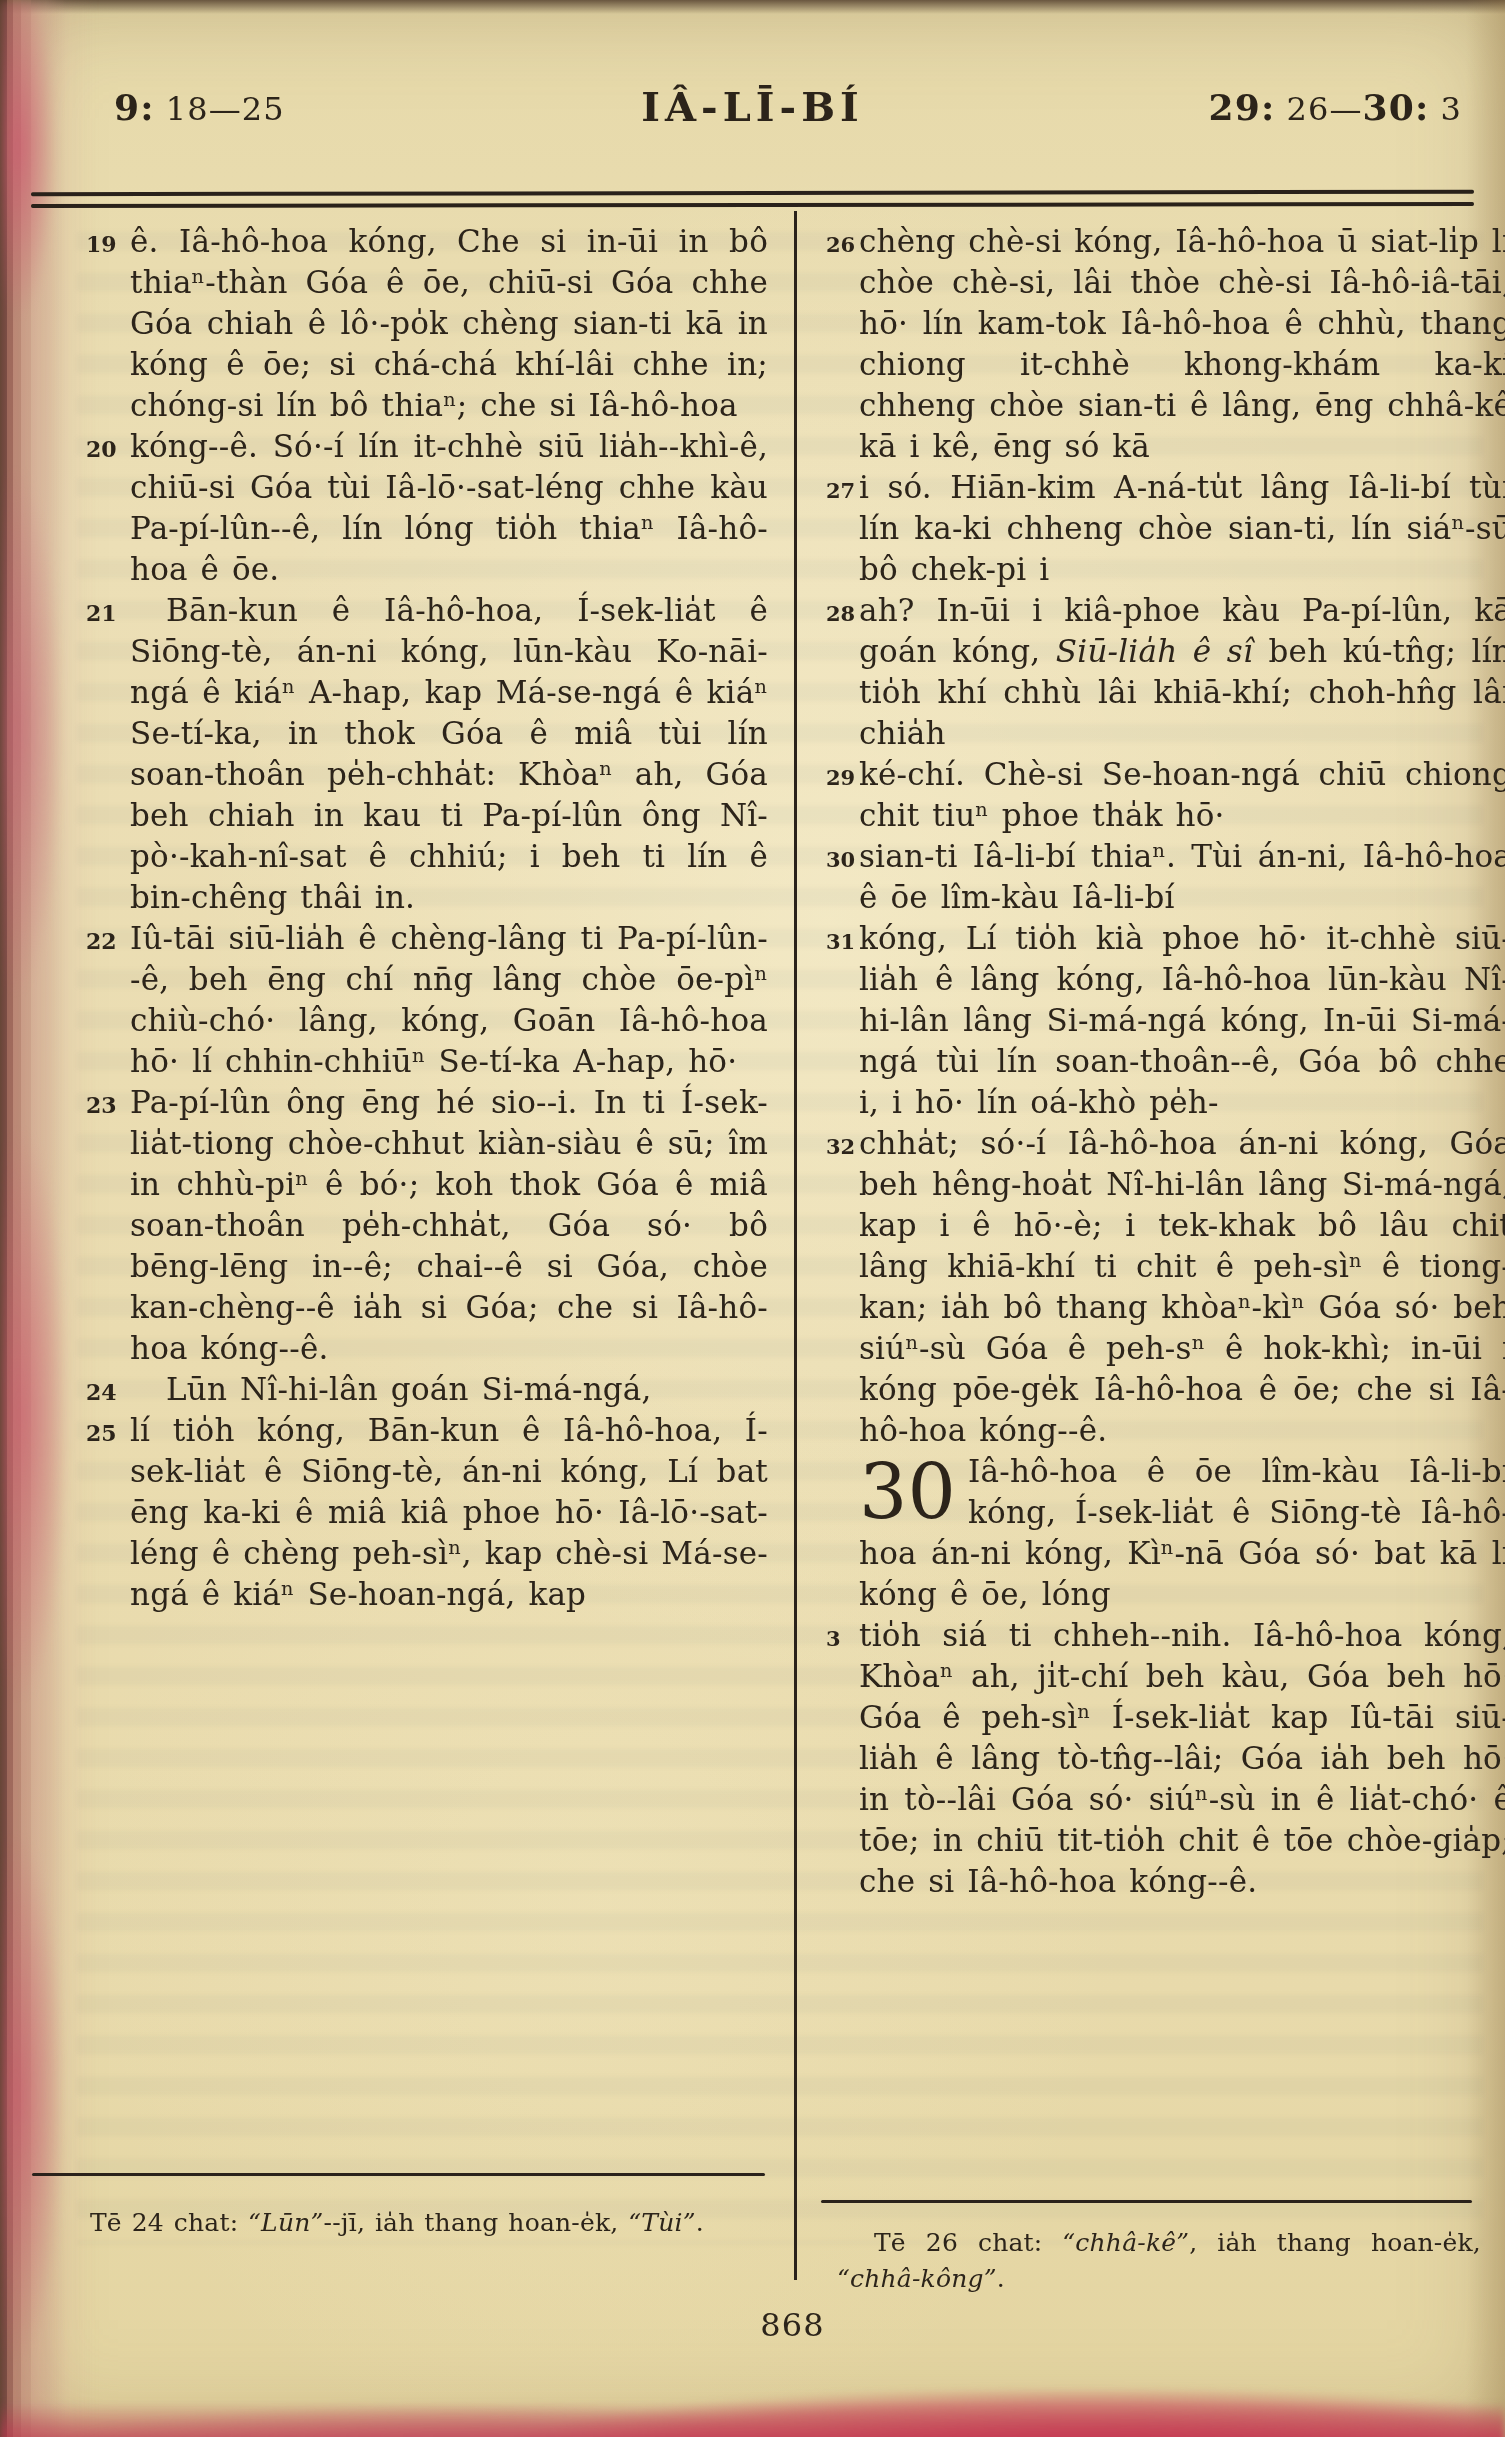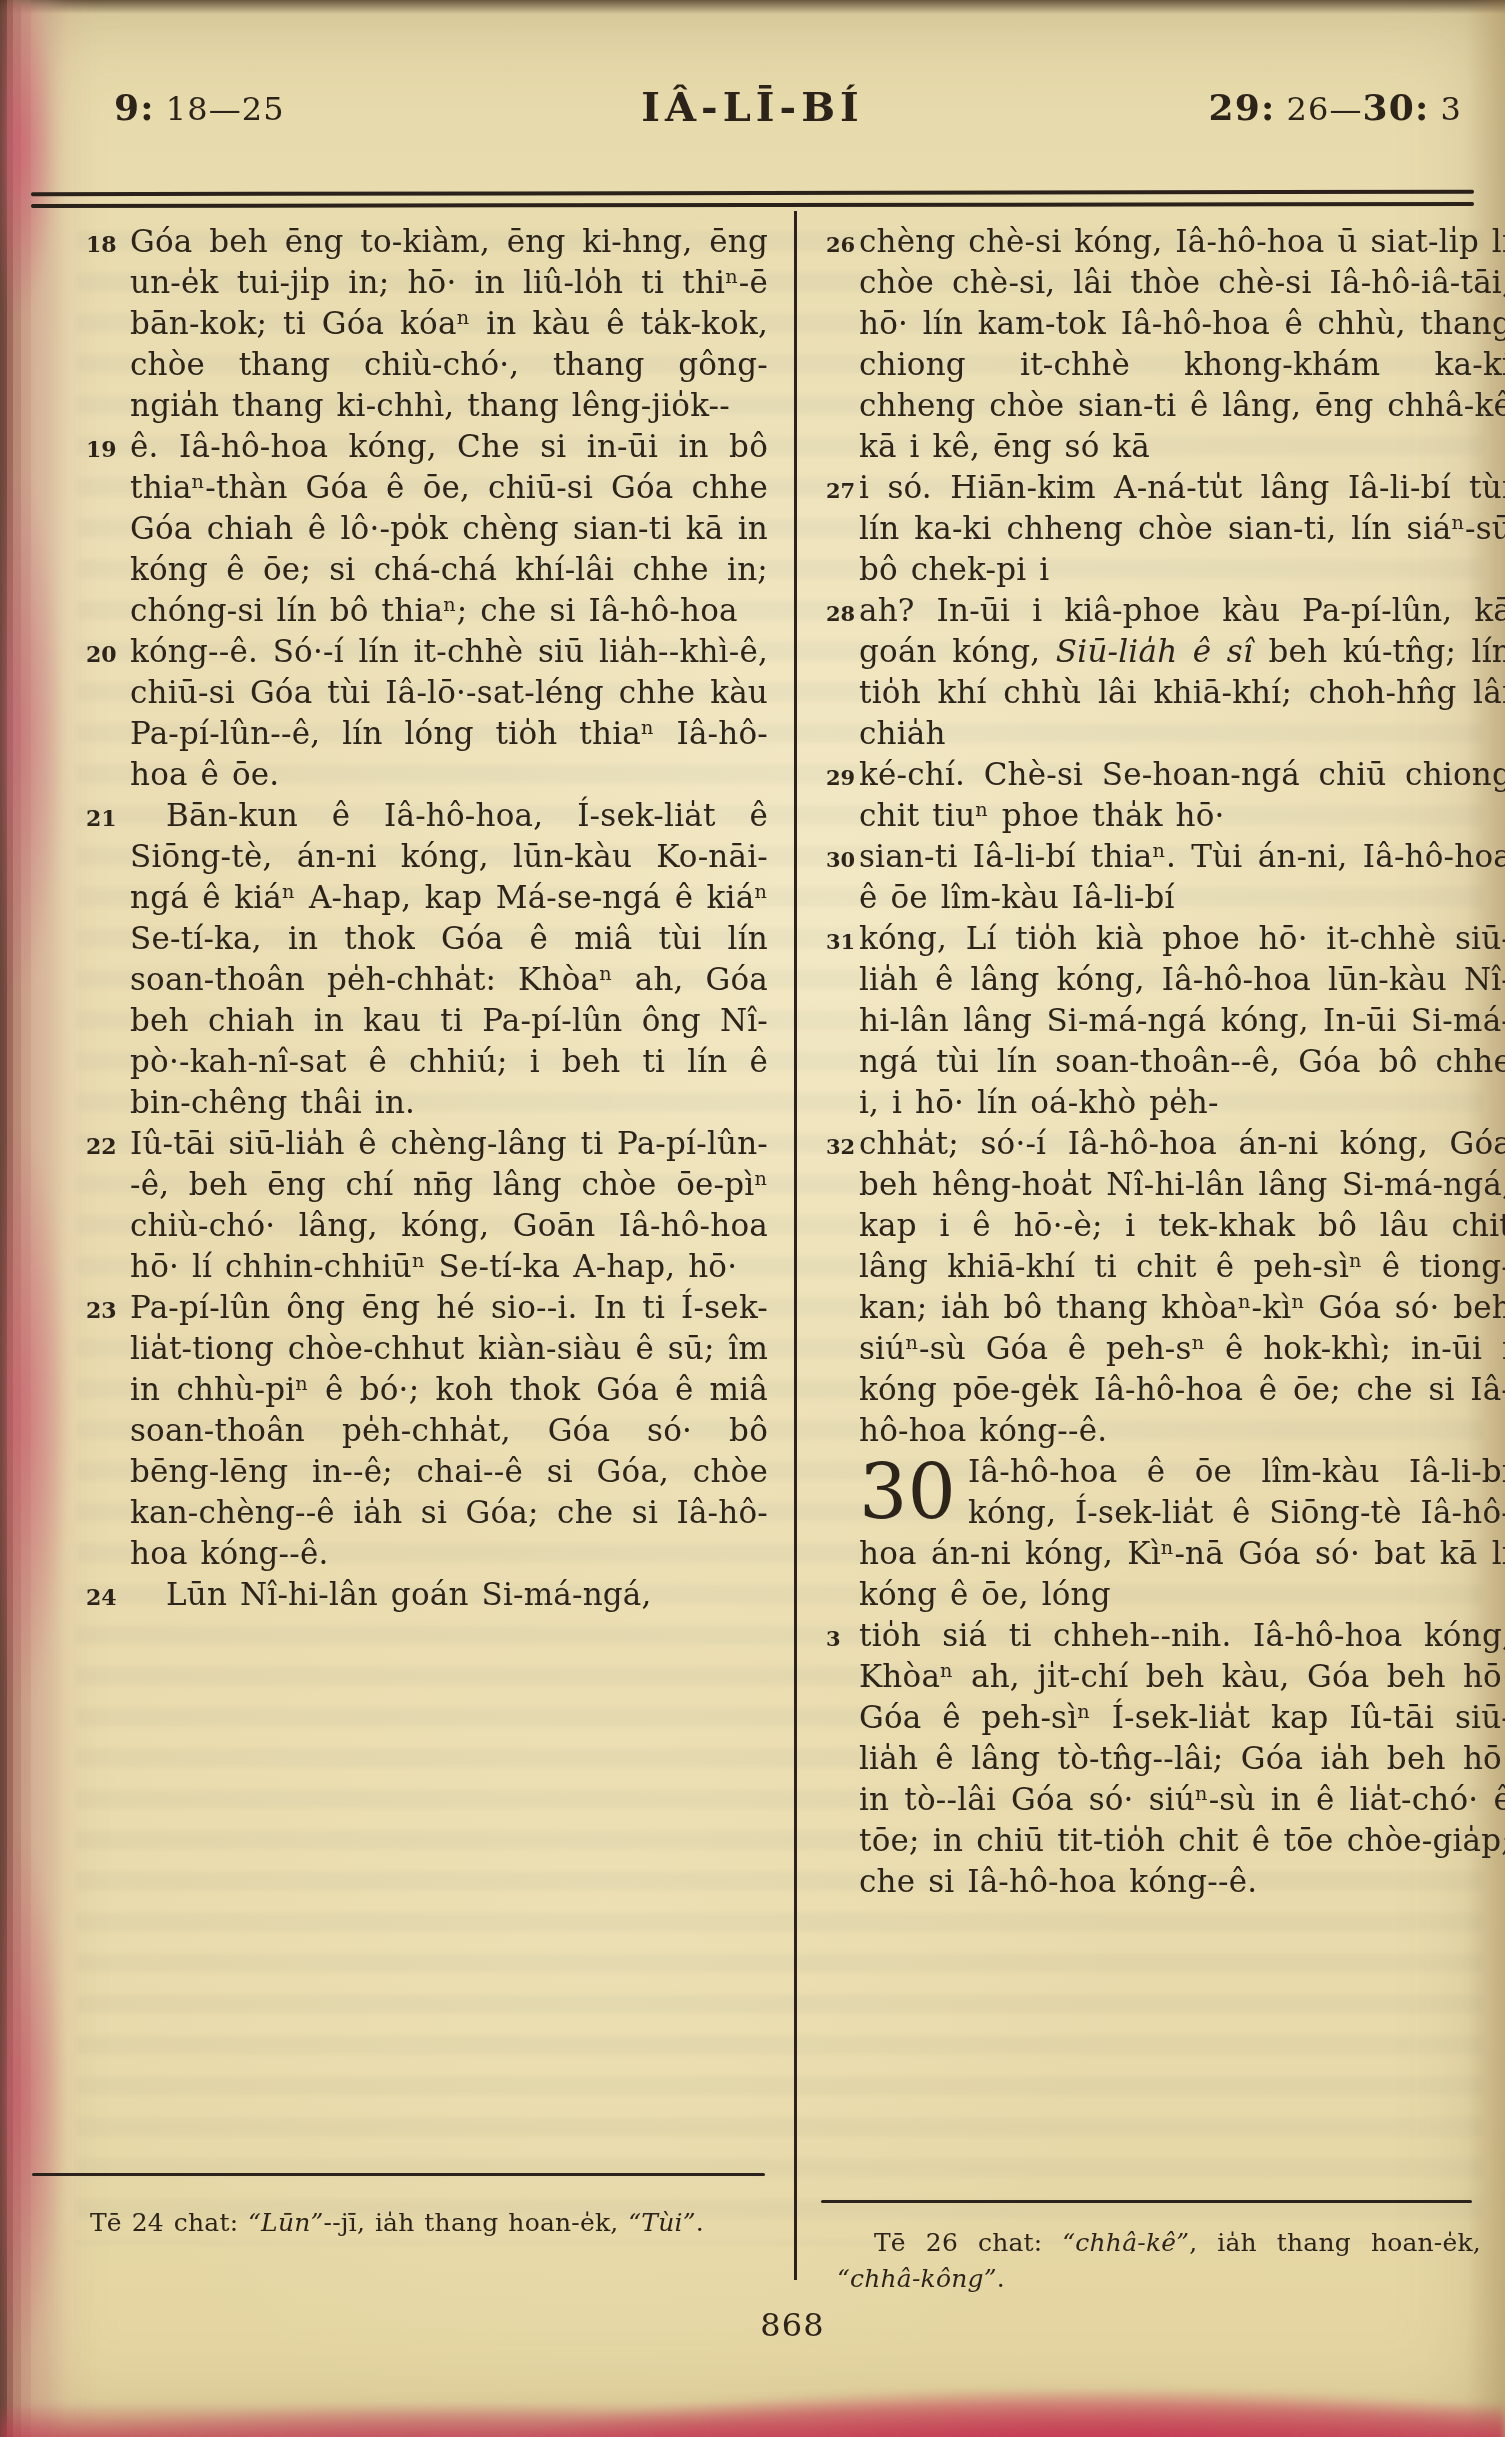--- a/index.html
+++ b/index.html
@@ -119,27 +119,27 @@
 
 <div class="ref ref-left"><b>9:</b><span> 18—25</span></div>
 <div class="page-title">IÂ-LĪ-BÍ</div>
 <div class="ref ref-right"><b>29:</b><span> 26—</span><b>30:</b><span> 3</span></div>
 
 <div class="rule rule-top"></div>
 <div class="rule rule-bot"></div>
 <div class="col-divider"></div>
 
 <div class="col col-left">
-    <p class="verse"><span class="vnum">18</span><span>Góa beh ēng to-kiàm, ēng ki-hng, ēng un-e̍k tui-ji̍p in; hō· in liû-lo̍h ti thiⁿ-ē bān-kok; ti Góa kóaⁿ in kàu ê ta̍k-kok, chòe thang chiù-chó·, thang gông-ngia̍h thang ki-chhì, thang lêng-jio̍k--</span></p>
     <p class="verse"><span class="vnum">19</span><span>ê. Iâ-hô-hoa kóng, Che si in-ūi in bô thiaⁿ-thàn Góa ê ōe, chiū-si Góa chhe Góa chiah ê lô·-po̍k chèng sian-ti kā in kóng ê ōe; si chá-chá khí-lâi chhe in; chóng-si lín bô thiaⁿ; che si Iâ-hô-hoa</span></p>
     <p class="verse"><span class="vnum">20</span><span>kóng--ê. Só·-í lín it-chhè siū lia̍h--khì-ê, chiū-si Góa tùi Iâ-lō·-sat-léng chhe kàu Pa-pí-lûn--ê, lín lóng tio̍h thiaⁿ Iâ-hô-hoa ê ōe.</span></p>
     <p class="verse indent"><span class="vnum">21</span><span>Bān-kun ê Iâ-hô-hoa, Í-sek-lia̍t ê Siōng-tè, án-ni kóng, lūn-kàu Ko-nāi-ngá ê kiáⁿ A-hap, kap Má-se-ngá ê kiáⁿ Se-tí-ka, in thok Góa ê miâ tùi lín soan-thoân pe̍h-chha̍t: Khòaⁿ ah, Góa beh chiah in kau ti Pa-pí-lûn ông Nî-pò·-kah-nî-sat ê chhiú; i beh ti lín ê bin-chêng thâi in.</span></p>
     <p class="verse"><span class="vnum">22</span><span>Iû-tāi siū-lia̍h ê chèng-lâng ti Pa-pí-lûn--ê, beh ēng chí nn̄g lâng chòe ōe-pìⁿ chiù-chó· lâng, kóng, Goān Iâ-hô-hoa hō· lí chhin-chhiūⁿ Se-tí-ka A-hap, hō·</span></p>
     <p class="verse"><span class="vnum">23</span><span>Pa-pí-lûn ông ēng hé sio--i. In ti Í-sek-lia̍t-tiong chòe-chhut kiàn-siàu ê sū; îm in chhù-piⁿ ê bó·; koh thok Góa ê miâ soan-thoân pe̍h-chha̍t, Góa só· bô bēng-lēng in--ê; chai--ê si Góa, chòe kan-chèng--ê ia̍h si Góa; che si Iâ-hô-hoa kóng--ê.</span></p>
     <p class="verse indent"><span class="vnum">24</span><span>Lūn Nî-hi-lân goán Si-má-ngá,</span></p>
+    <p class="verse"><span class="vnum">25</span><span>lí tio̍h kóng, Bān-kun ê Iâ-hô-hoa, Í-sek-lia̍t ê Siōng-tè, án-ni kóng, Lí bat ēng ka-ki ê miâ kiâ phoe hō· Iâ-lō·-sat-léng ê chèng peh-sìⁿ, kap chè-si Má-se-ngá ê kiáⁿ Se-hoan-ngá, kap</span></p>
   </div>
 <div class="col col-right">
     <p class="verse"><span class="vnum">26</span><span>chèng chè-si kóng, Iâ-hô-hoa ū siat-li̍p lí chòe chè-si, lâi thòe chè-si Iâ-hô-iâ-tāi, hō· lín kam-tok Iâ-hô-hoa ê chhù, thang chiong it-chhè khong-khám ka-ki chheng chòe sian-ti ê lâng, ēng chhâ-kê kā i kê, ēng só kā</span></p>
     <p class="verse"><span class="vnum">27</span><span>i só. Hiān-kim A-ná-tu̍t lâng Iâ-li-bí tùi lín ka-ki chheng chòe sian-ti, lín siáⁿ-sū bô chek-pi i</span></p>
     <p class="verse"><span class="vnum">28</span><span>ah? In-ūi i kiâ-phoe kàu Pa-pí-lûn, kā goán kóng, </span><i>Siū-lia̍h ê sî</i><span> beh kú-tn̂g; lín tio̍h khí chhù lâi khiā-khí; choh-hn̂g lâi chia̍h</span></p>
     <p class="verse"><span class="vnum">29</span><span>ké-chí. Chè-si Se-hoan-ngá chiū chiong chit tiuⁿ phoe tha̍k hō·</span></p>
     <p class="verse"><span class="vnum">30</span><span>sian-ti Iâ-li-bí thiaⁿ. Tùi án-ni, Iâ-hô-hoa ê ōe lîm-kàu Iâ-li-bí</span></p>
     <p class="verse"><span class="vnum">31</span><span>kóng, Lí tio̍h kià phoe hō· it-chhè siū-lia̍h ê lâng kóng, Iâ-hô-hoa lūn-kàu Nî-hi-lân lâng Si-má-ngá kóng, In-ūi Si-má-ngá tùi lín soan-thoân--ê, Góa bô chhe i, i hō· lín oá-khò pe̍h-</span></p>
     <p class="verse"><span class="vnum">32</span><span>chha̍t; só·-í Iâ-hô-hoa án-ni kóng, Góa beh hêng-hoa̍t Nî-hi-lân lâng Si-má-ngá, kap i ê hō·-è; i tek-khak bô lâu chit lâng khiā-khí ti chit ê peh-sìⁿ ê tiong-kan; ia̍h bô thang khòaⁿ-kìⁿ Góa só· beh siúⁿ-sù Góa ê peh-sⁿ ê hok-khì; in-ūi i kóng pōe-ge̍k Iâ-hô-hoa ê ōe; che si Iâ-hô-hoa kóng--ê.</span></p>
     <p class="verse"><span class="chapnum">30</span><span>Iâ-hô-hoa ê ōe lîm-kàu Iâ-li-bí kóng, Í-sek-lia̍t ê Siōng-tè Iâ-hô-hoa án-ni kóng, Kìⁿ-nā Góa só· bat kā lí kóng ê ōe, lóng</span></p>

